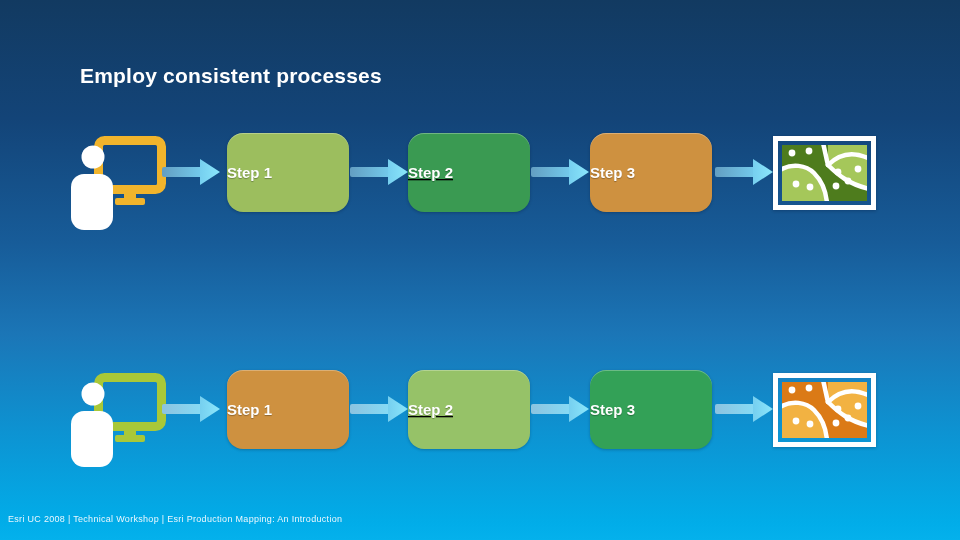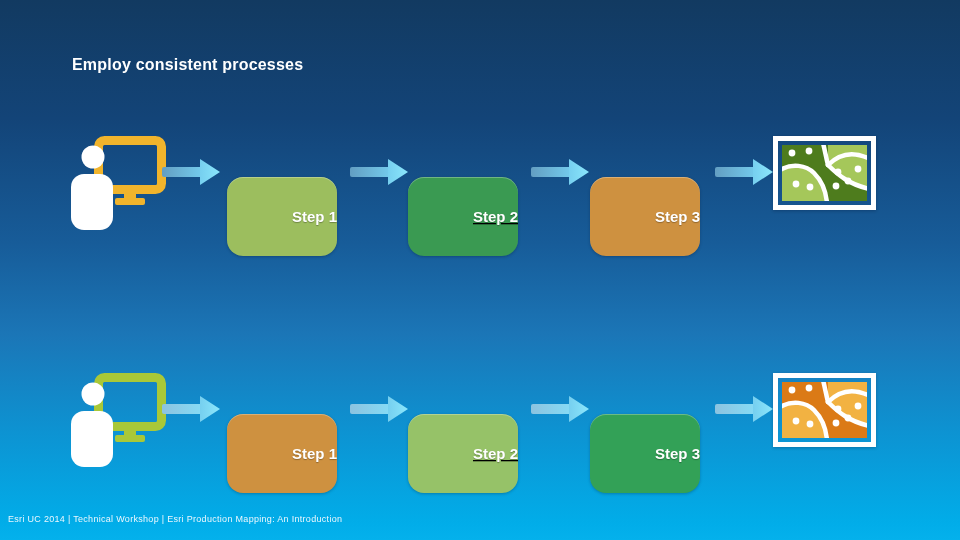--- a/index.html
+++ b/index.html
@@ -4,35 +4,34 @@
 <style>
   html,body{margin:0;padding:0;}
   .slide{
     position:relative;width:960px;height:540px;overflow:hidden;
     font-family:"Liberation Sans",sans-serif;
     background:linear-gradient(180deg,
       #123A61 0%, #134478 22%, #175C99 45%, #1B76B7 62%,
       #0D93D2 80%, #01ADE9 97%, #04B1EC 100%);
   }
   .title{
-    position:absolute;left:72px;top:56px;margin:0;
-    font-size:16px;font-weight:bold;color:#FFFFFF;letter-spacing:.2px;text-align:center;
+    position:absolute;left:72px;top:56px;margin:8px;
+    font-size:21px;font-weight:bold;color:#FFFFFF;letter-spacing:.2px;text-align:center;
   }
   .flow-row{position:absolute;left:0;width:960px;height:110px;}
   .row1{top:133px;}
   .row2{top:370px;}
 
   .workstation{position:absolute;left:70px;top:2px;width:96px;height:96px;}
   .workstation svg{display:block;width:96px;height:96px;}
 
   .step-box{
-    position:absolute;top:0;width:110px;height:79px;border-radius:16px;
-    display:flex;align-items:center;justify-content:flex-end;
+    position:absolute;top:0;width:122px;height:79px;border-radius:16px;
+    display:flex;align-items:center;justify-content:flex-start;
     box-shadow:inset 0 1px 0 rgba(255,255,255,.28), 0 1px 3px rgba(0,10,30,.25);
-    margin-top:44px;
   }
   .step-box .lbl{
     font-size:15px;font-weight:bold;color:#FFFFFF;
     text-shadow:0 1px 1px rgba(0,0,0,.3);
   }
   .pos-b1{left:227px;} .pos-b2{left:408px;text-decoration:underline;} .pos-b3{left:590px;}
 
   .arrow{position:absolute;top:26px;width:58px;height:26px;}
   .arrow .shaft{
     position:absolute;left:0;top:8px;width:42px;height:10px;border-radius:2px;
@@ -206,15 +205,15 @@
             <circle cx="28" cy="42" r="3.4"></circle>
           <circle cx="56" cy="27" r="3.4"></circle>
             <circle cx="66" cy="36" r="3.4"></circle>
           <circle cx="54" cy="41" r="3.4"></circle>
             <circle cx="76" cy="24" r="3.4"></circle>
         </g>
       </svg>
     </div>
   </section>
 
-  <p class="footer">Esri UC 2014 | Technical Workshop |  Esri Production Mapping: An Introduction</p>
+  <p class="footer">Esri UC 2008 | Technical Workshop |  Esri Production Mapping: An Introduction</p>
 
 </div>
 
 </body></html>

